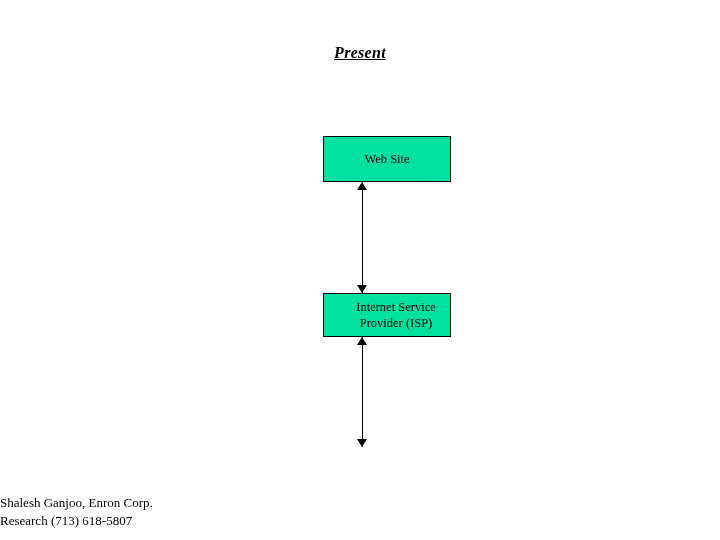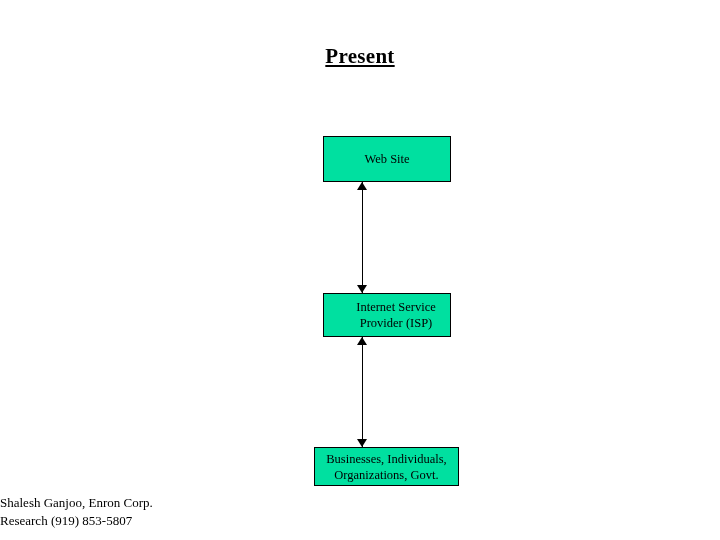--- a/index.html
+++ b/index.html
@@ -24,22 +24,23 @@
     height: 540px;
   }
 
   #title {
     position: absolute;
     left: 0;
     top: 44px;
     width: 720px;
     text-align: center;
     font-family: "Liberation Serif", serif;
-    font-size: 21px;
+    font-size: 16px;
     font-weight: bold;
+    font-style: italic;
     text-decoration: underline;
     letter-spacing: 0.3px;
   }
 
   .box {
     position: absolute;
     background: #00e0a0;
     border: 1px solid #000000;
     box-sizing: border-box;
     display: flex;
@@ -138,22 +139,19 @@
   <div class="arrowhead arrow-down" id="arrow-upper-bot"></div>
 
   <div class="box" id="box-isp">
     <span>Internet Service<br>Provider (ISP)</span>
   </div>
 
   <div class="connector" id="conn-lower"></div>
   <div class="arrowhead arrow-up" id="arrow-lower-top"></div>
   <div class="arrowhead arrow-down" id="arrow-lower-bot"></div>
 
-  <div class="box" id="box-users">
-    <span>Businesses, Individuals,<br>Organizations, Govt.</span>
-  </div>
 
   <div id="credit">
     <div>Shalesh Ganjoo, Enron Corp.</div>
-    <div>Research (919) 853-5807</div>
+    <div>Research (713) 618-5807</div>
   </div>
 
 </div>
 
 </body></html>

